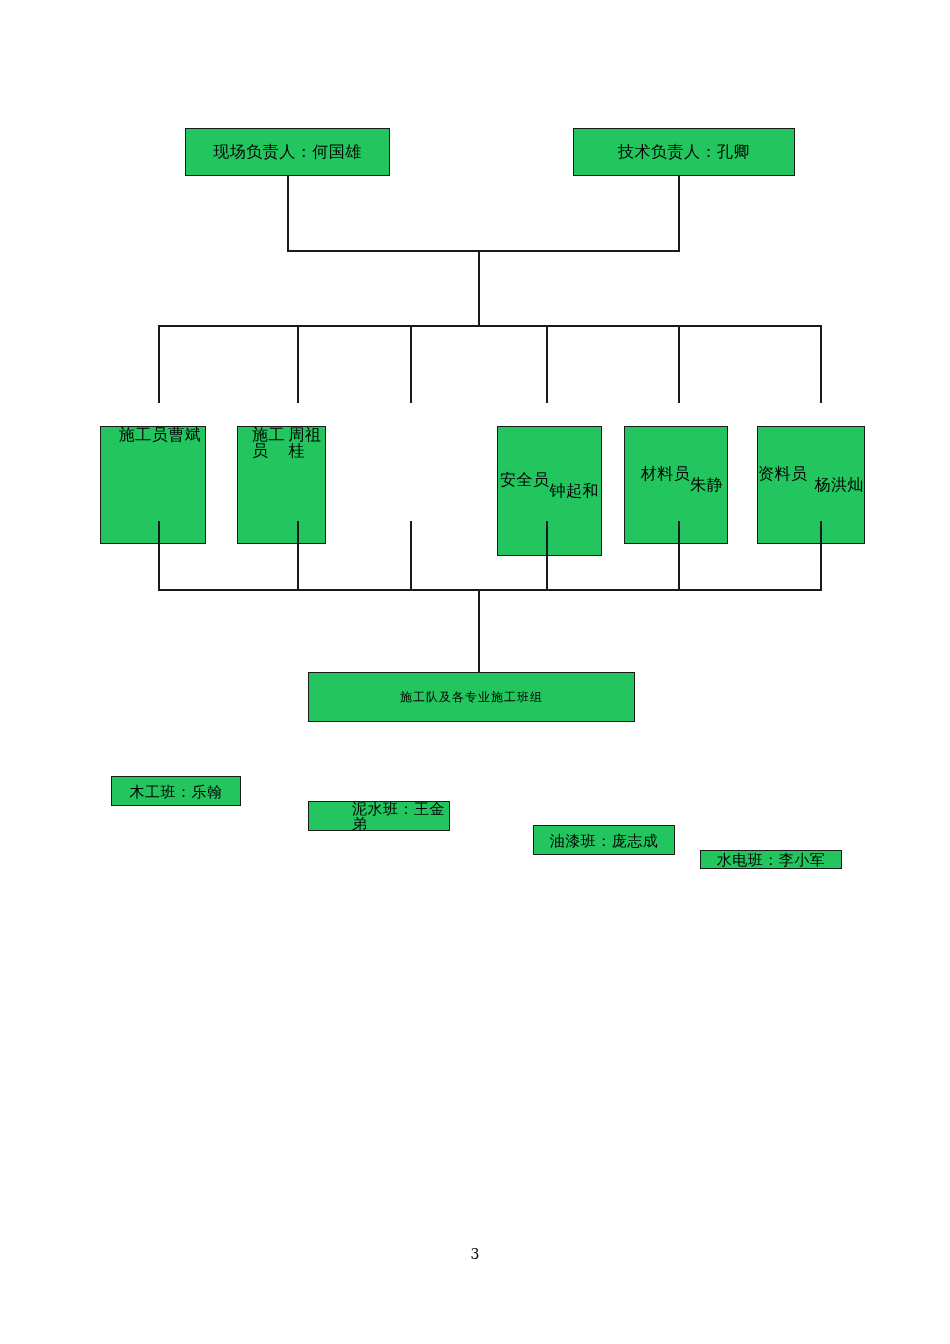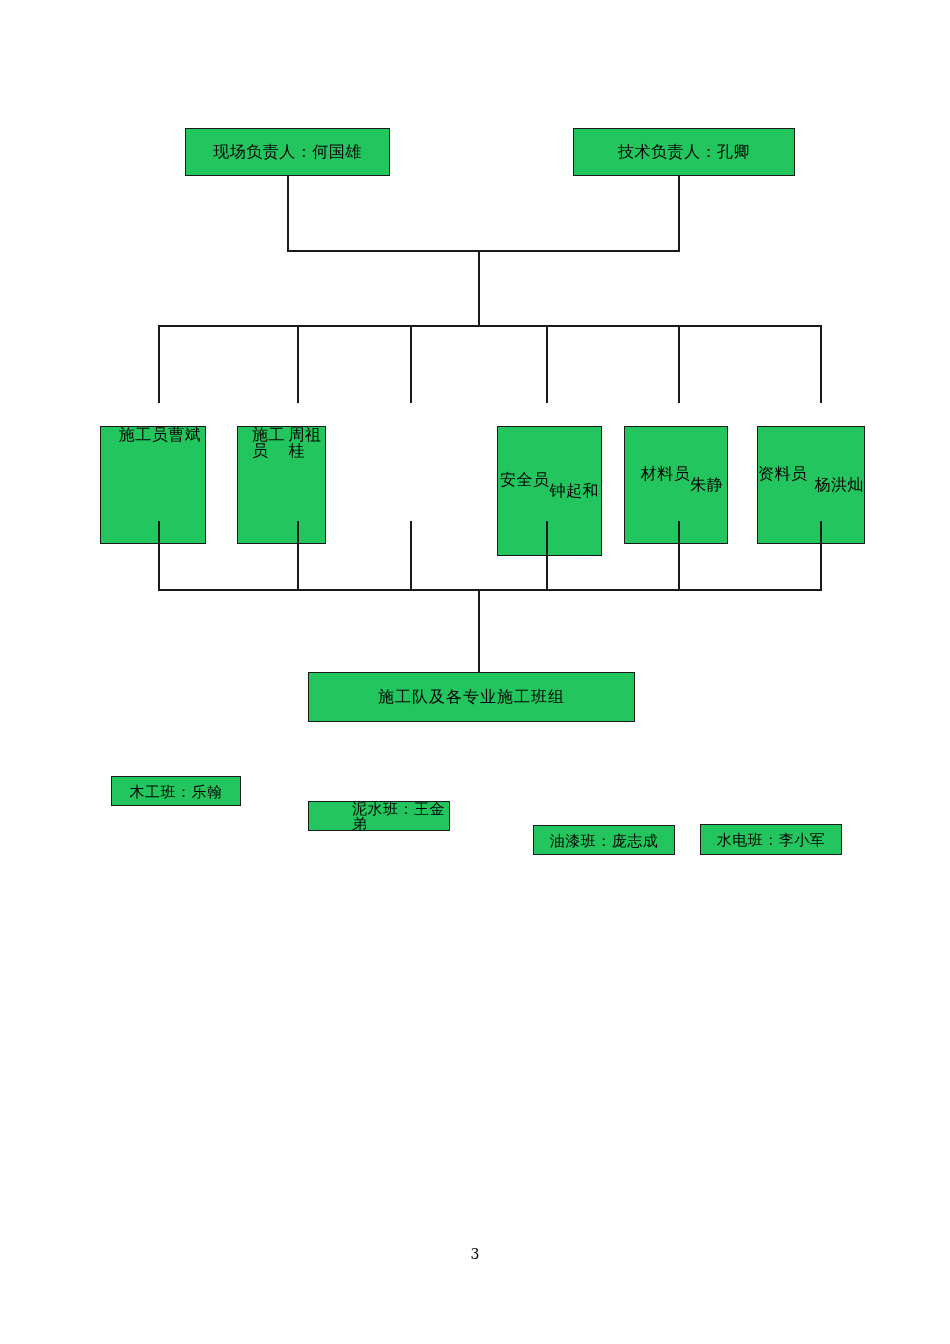--- a/index.html
+++ b/index.html
@@ -40,21 +40,21 @@
     font-size: 16px;
     letter-spacing: 0.5px;
     margin-top: 23px;
   }
   .box-role.center-text {
     align-items: center;
     padding-left: 0;
   }
   .box-role .line1 { margin-bottom: 22px; }
   .box-main {
-    font-size: 16px;
+    font-size: 12px;
     letter-spacing: 1px;
   }
   .box-team {
     font-size: 15px;
     letter-spacing: 0.5px;
     border-width: 1.2px;
   }
   .hline {
     position: absolute;
     background: #1a1a1a;
@@ -145,21 +145,21 @@
   </div>
 
   <div class="box box-team" style="left:308px; top:801px; width:142px; height:30px;padding-left:43px;">
     <span>泥水班：王金弟</span>
   </div>
 
   <div class="box box-team" style="left:503px; top:825px; width:142px; height:30px;margin-left:30px;">
     <span>油漆班：庞志成</span>
   </div>
 
-  <div class="box box-team" style="left:700px; top:824px; width:142px; height:31px;">
+  <div class="box box-team" style="left:700px; top:850px; width:142px; height:19px;">
     <span>水电班：李小军</span>
   </div>
 
   <div class="page-number" style="left:0px; top:1246px; width:950px;">
     <span>3</span>
   </div>
 
 </div>
 
 </body></html>

